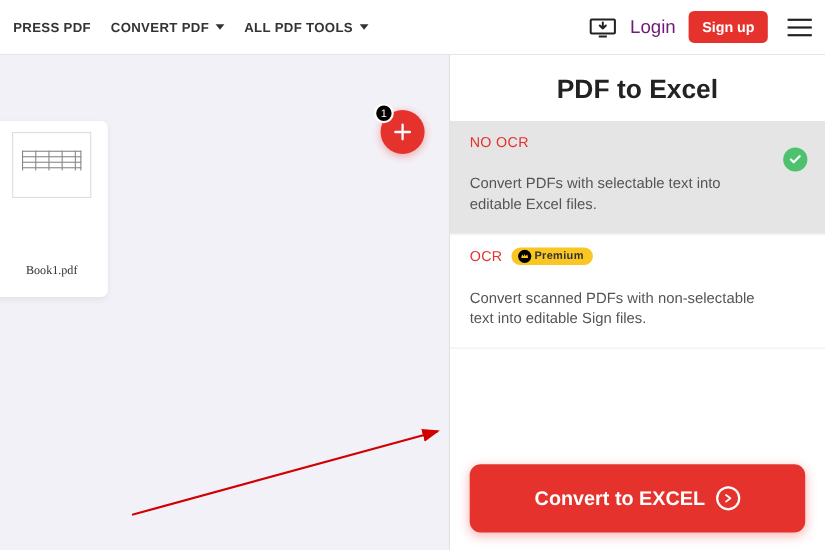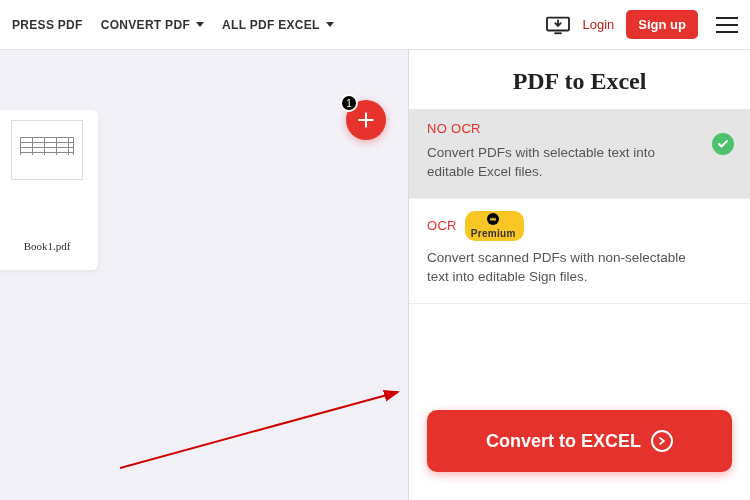--- a/index.html
+++ b/index.html
@@ -4,21 +4,21 @@
 <style>
   * { box-sizing: border-box; margin: 0; padding: 0; }
   body { font-family: -apple-system, BlinkMacSystemFont, "Segoe UI", Helvetica, Arial, sans-serif; width: 750px; height: 500px; overflow: hidden; background: #fff; }
   .header { height: 50px; background: #fff; border-bottom: 1px solid #e5e5e5; display: flex; align-items: center; padding: 0 12px; }
   .nav-left { display: flex; align-items: center; gap: 18px; }
   .nav-item { font-size: 12px; font-weight: 600; color: #333; letter-spacing: 0.3px; display: flex; align-items: center; gap: 4px; cursor: pointer; }
   .caret-down::after { content: ""; display: inline-block; border-left: 4px solid transparent; border-right: 4px solid transparent; border-top: 5px solid #333; margin-left: 2px; }
   .nav-right { margin-left: auto; display: flex; align-items: center; gap: 12px; }
   .device-icon { width: 26px; height: 22px; position: relative; }
   .device-icon svg { width: 100%; height: 100%; }
-  .login-link { font-size: 13px; color: #b91c1c; cursor: pointer; }
+  .login-link { font-size: 17px; color: #701a75; cursor: pointer; }
   .signup-btn { background: #e5322d; color: #ffffff; border-radius: 5px; padding: 7px 12px; font-size: 13px; font-weight: 600; cursor: pointer; }
   .hamburger { width: 22px; height: 16px; display: flex; flex-direction: column; justify-content: space-between; cursor: pointer; margin-left:6px; }
   .hamburger span { display:block; height: 2px; background: #222; width: 100%; }
 
   .main { display: flex; height: calc(500px - 50px); position: relative; }
   .left-panel { flex: 1; background: #f3f1f8; position: relative; }
   .file-card { position: absolute; left: -4px; top: 60px; width: 102px; background: #fff; border-radius: 6px; box-shadow: 0 2px 6px rgba(0,0,0,0.06); padding: 10px 8px 18px 8px; text-align: center; }
   .thumb { width: 72px; height: 60px; background: #fff; border: 1px solid #ddd; margin: 0 auto 60px auto; display:flex; align-items:center; justify-content:center; position: relative; }
   .thumb::after { content:""; position:absolute; top:16px; left:8px; right:8px; height:18px;
     background:
@@ -33,50 +33,50 @@
       linear-gradient(#888,#888) 48px 0/1px 18px no-repeat,
       linear-gradient(#888,#888) 100% 0/1px 18px no-repeat;
   }
   .file-name { font-size: 11px; color: #333; font-family: Liberation Serif, serif; }
 
   .add-btn { position: absolute; top: 50px; right: 22px; width: 40px; height: 40px; background: #e5322d; border-radius: 50%; display:flex; align-items:center; justify-content:center; color:#fff; box-shadow: 0 2px 8px rgba(229,50,45,0.4); cursor:pointer; }
   .add-btn svg { width: 20px; height: 20px; }
   .badge-count { position: absolute; top: -6px; left: -6px; width: 18px; height: 18px; background: #000; color:#fff; border-radius: 50%; font-size: 10px; display:flex; align-items:center; justify-content:center; border: 2px solid #fff; }
 
   .right-panel { width: 342px; background: #fff; border-left: 1px solid #ddd; position: relative; display:flex; flex-direction:column; }
-  .panel-title { text-align:center; font-size: 24px; font-weight: 700; color: #222; padding: 18px 0 14px 0; font-family: Liberation Serif, serif; }
+  .panel-title { text-align:center; font-size: 24px; font-weight: 700; color: #222; padding: 18px 0 14px 0; }
   .option { padding: 12px 18px 16px 18px; border-bottom: 1px solid #eee; position: relative; }
   .option.selected { background: #e5e5e5; }
   .opt-title { font-size: 13px; font-weight: 500; color: #e5322d; display:flex; align-items:center; gap:8px; letter-spacing:0.3px; }
-  .opt-desc { font-size: 13.5px; color: #555; line-height: 1.4; margin-top: 8px; max-width: 260px; }
+  .opt-desc { font-size: 13.5px; color: #555; line-height: 1.4; margin-top: 21px; max-width: 260px; }
   .check { position: absolute; right: 16px; top: 24px; width: 22px; height: 22px; background: #4dc16d; border-radius: 50%; display:flex; align-items:center; justify-content:center; }
   .check svg { width: 12px; height: 12px; }
-  .premium { background: #f9c623; color: #333; font-size: 10px; font-weight: 700; border-radius: 10px; padding: 2px 8px 2px 6px; display:inline-flex; align-items:center; gap:3px;flex-direction:column; }
+  .premium { background: #f9c623; color: #333; font-size: 10px; font-weight: 700; border-radius: 10px; padding: 2px 8px 2px 6px; display:inline-flex; align-items:center; gap:3px; }
   .premium-crown { width:12px; height:12px; background:#000; border-radius:50%; display:inline-flex; align-items:center; justify-content:center; }
   .premium-crown svg { width:8px; height:8px; }
 
-  .convert-btn { position:absolute; bottom: 28px; left: 18px; right: 18px; background:#e5322d; color:#fff; border-radius:10px; padding: 20px 0; font-size: 18px; font-weight: 700; display:flex; align-items:center; justify-content:center; gap:10px; cursor:pointer; box-shadow: 0 3px 10px rgba(229,50,45,0.35); }
+  .convert-btn { position:absolute; bottom: 16px; left: 18px; right: 18px; background:#e5322d; color:#fff; border-radius:10px; padding: 20px 0; font-size: 18px; font-weight: 700; display:flex; align-items:center; justify-content:center; gap:10px; cursor:pointer; box-shadow: 0 3px 10px rgba(229,50,45,0.35); }
   .arrow-circle { width:22px; height:22px; border:2px solid #fff; border-radius:50%; display:inline-flex; align-items:center; justify-content:center; }
   .arrow-circle svg { width:10px; height:10px; }
 
   .annotation-arrow { position:absolute; left: 120px; bottom: 28px; width: 290px; height: 90px; pointer-events:none; }
 </style>
 </head>
 <body>
 
 <div class="header">
   <div class="nav-left">
     <div class="nav-item">
       <span>PRESS PDF</span>
     </div>
     <div class="nav-item caret-down">
       <span>CONVERT PDF</span>
     </div>
     <div class="nav-item caret-down">
-      <span>ALL PDF EXCEL</span>
+      <span>ALL PDF TOOLS</span>
     </div>
   </div>
   <div class="nav-right">
     <span class="device-icon">
       <svg viewBox="0 0 28 24" fill="none" stroke="#222" stroke-width="2">
           <rect x="2" y="4" width="24" height="14" rx="1"></rect>
           <path d="M10 21h8"></path>
           <path d="M14 7v6m0 0l-3-3m3 3l3-3" stroke-linecap="round" stroke-linejoin="round"></path>
         </svg>
     </span>

